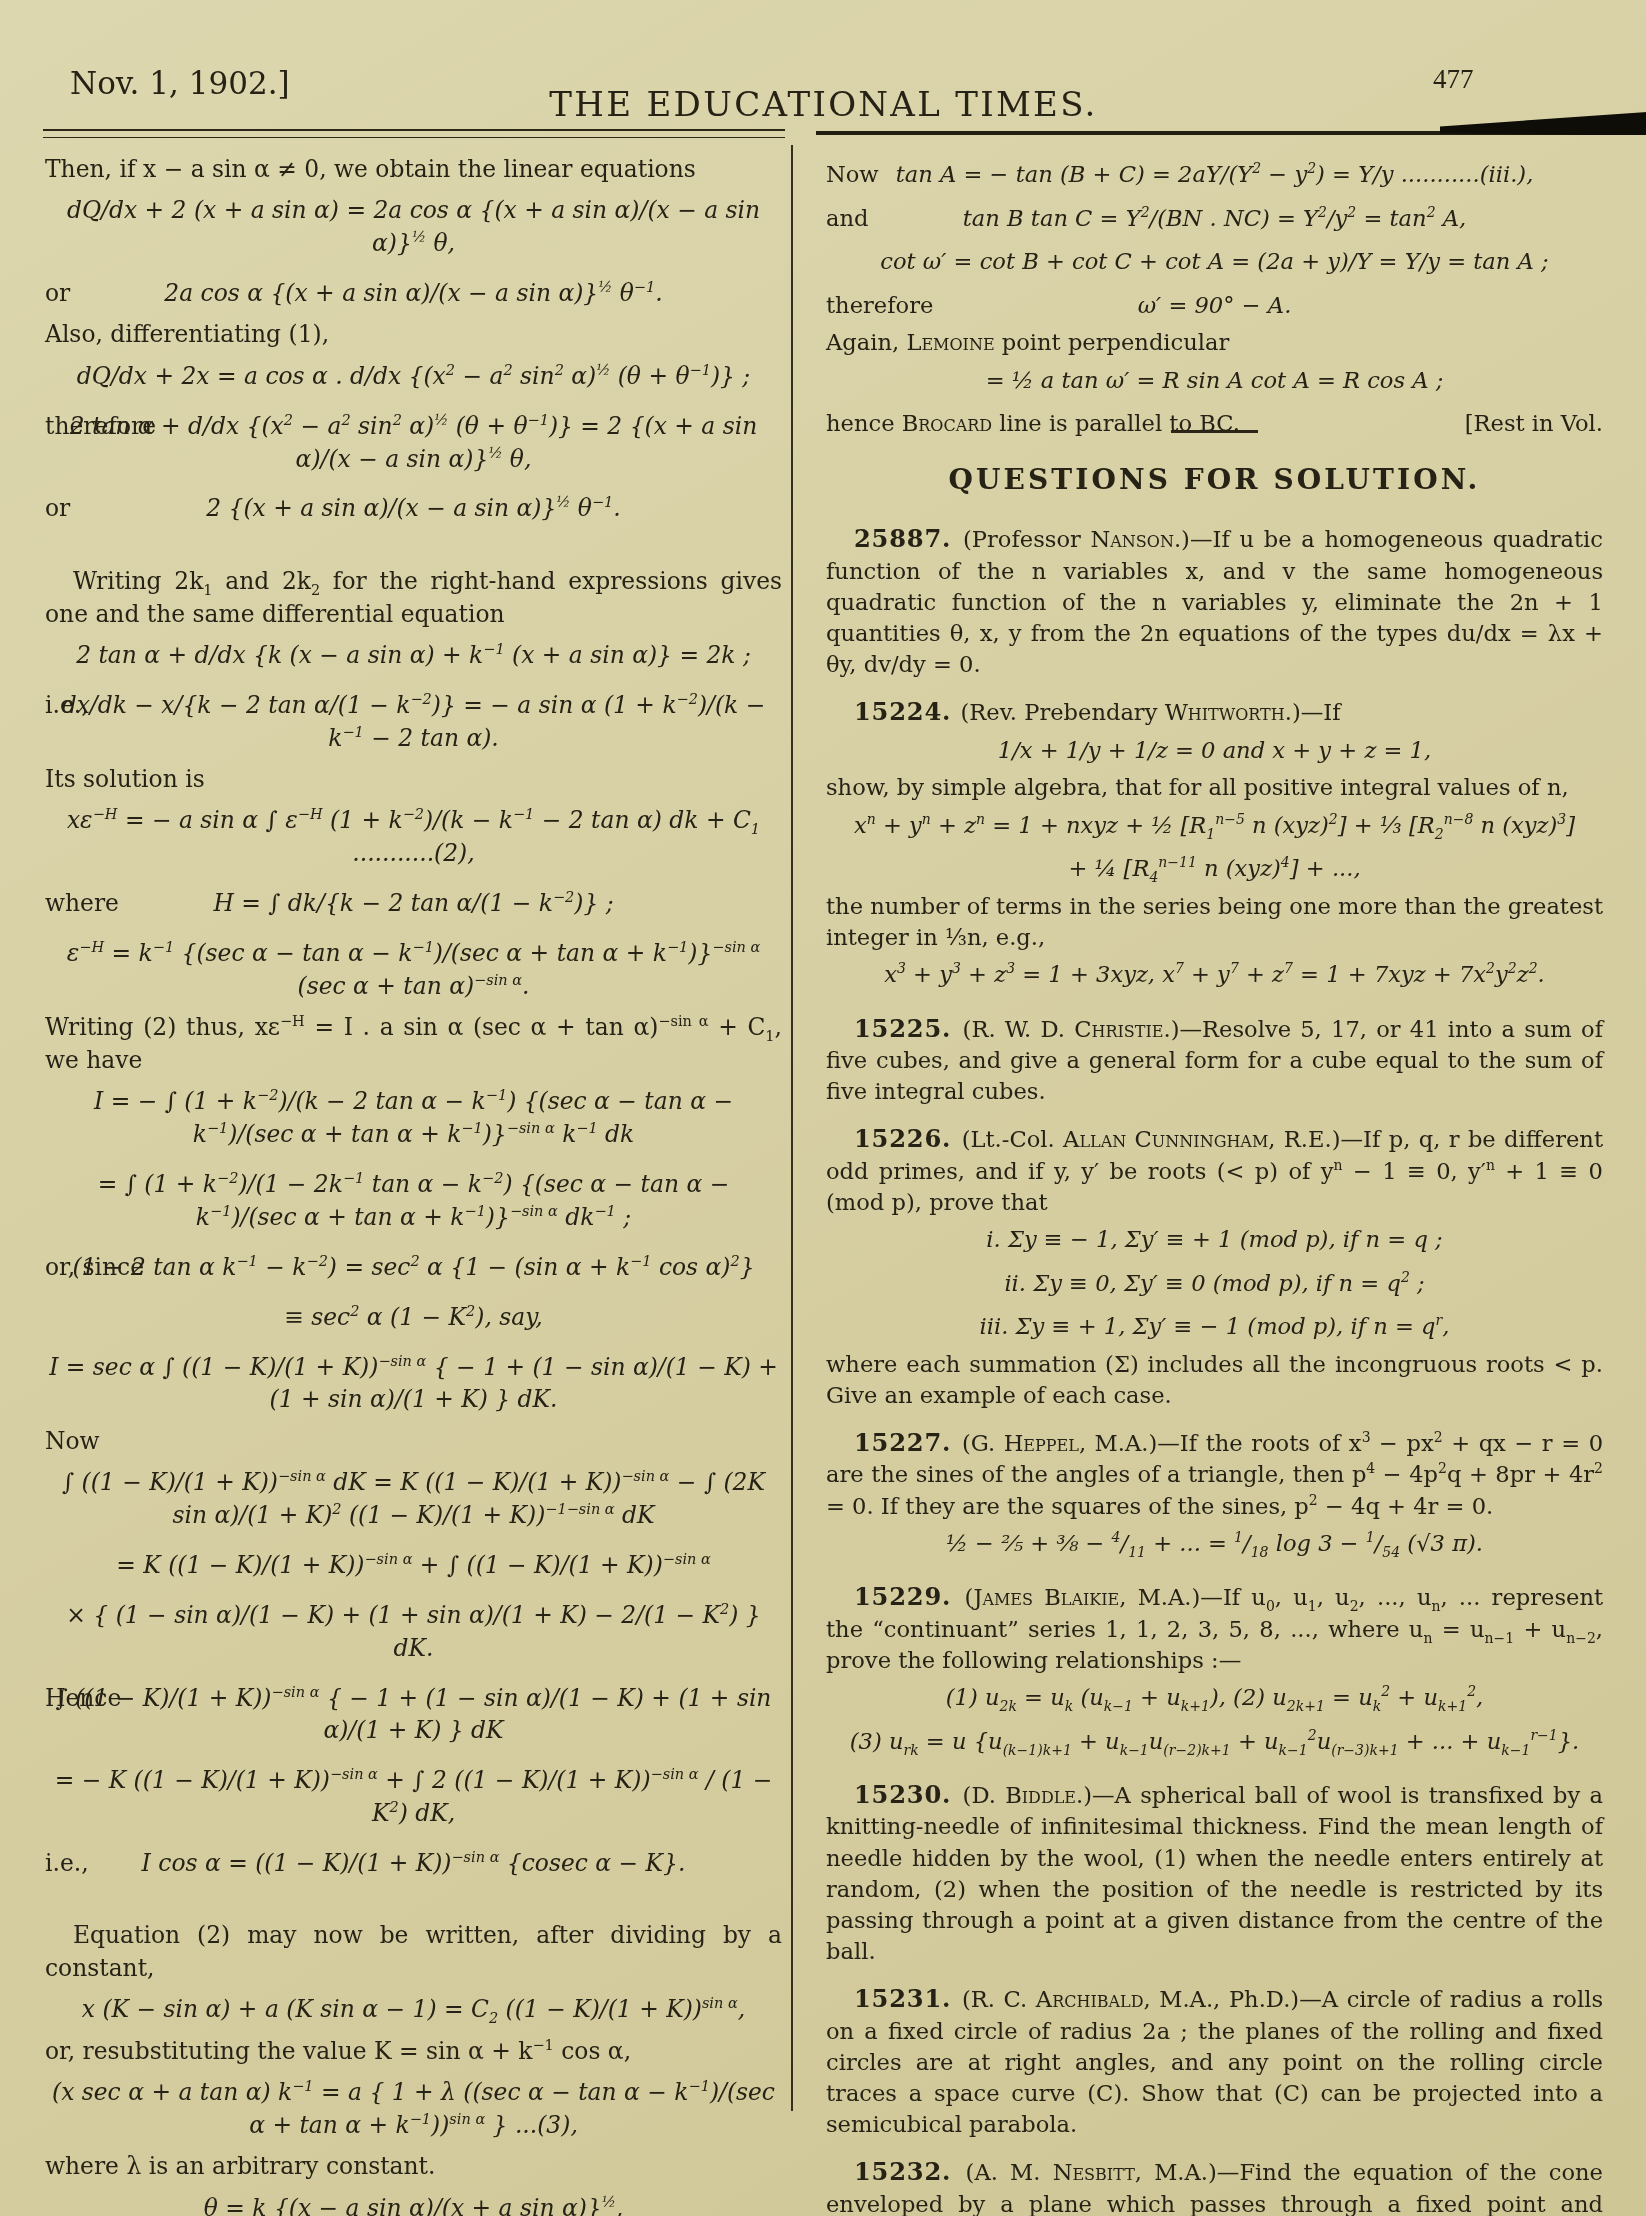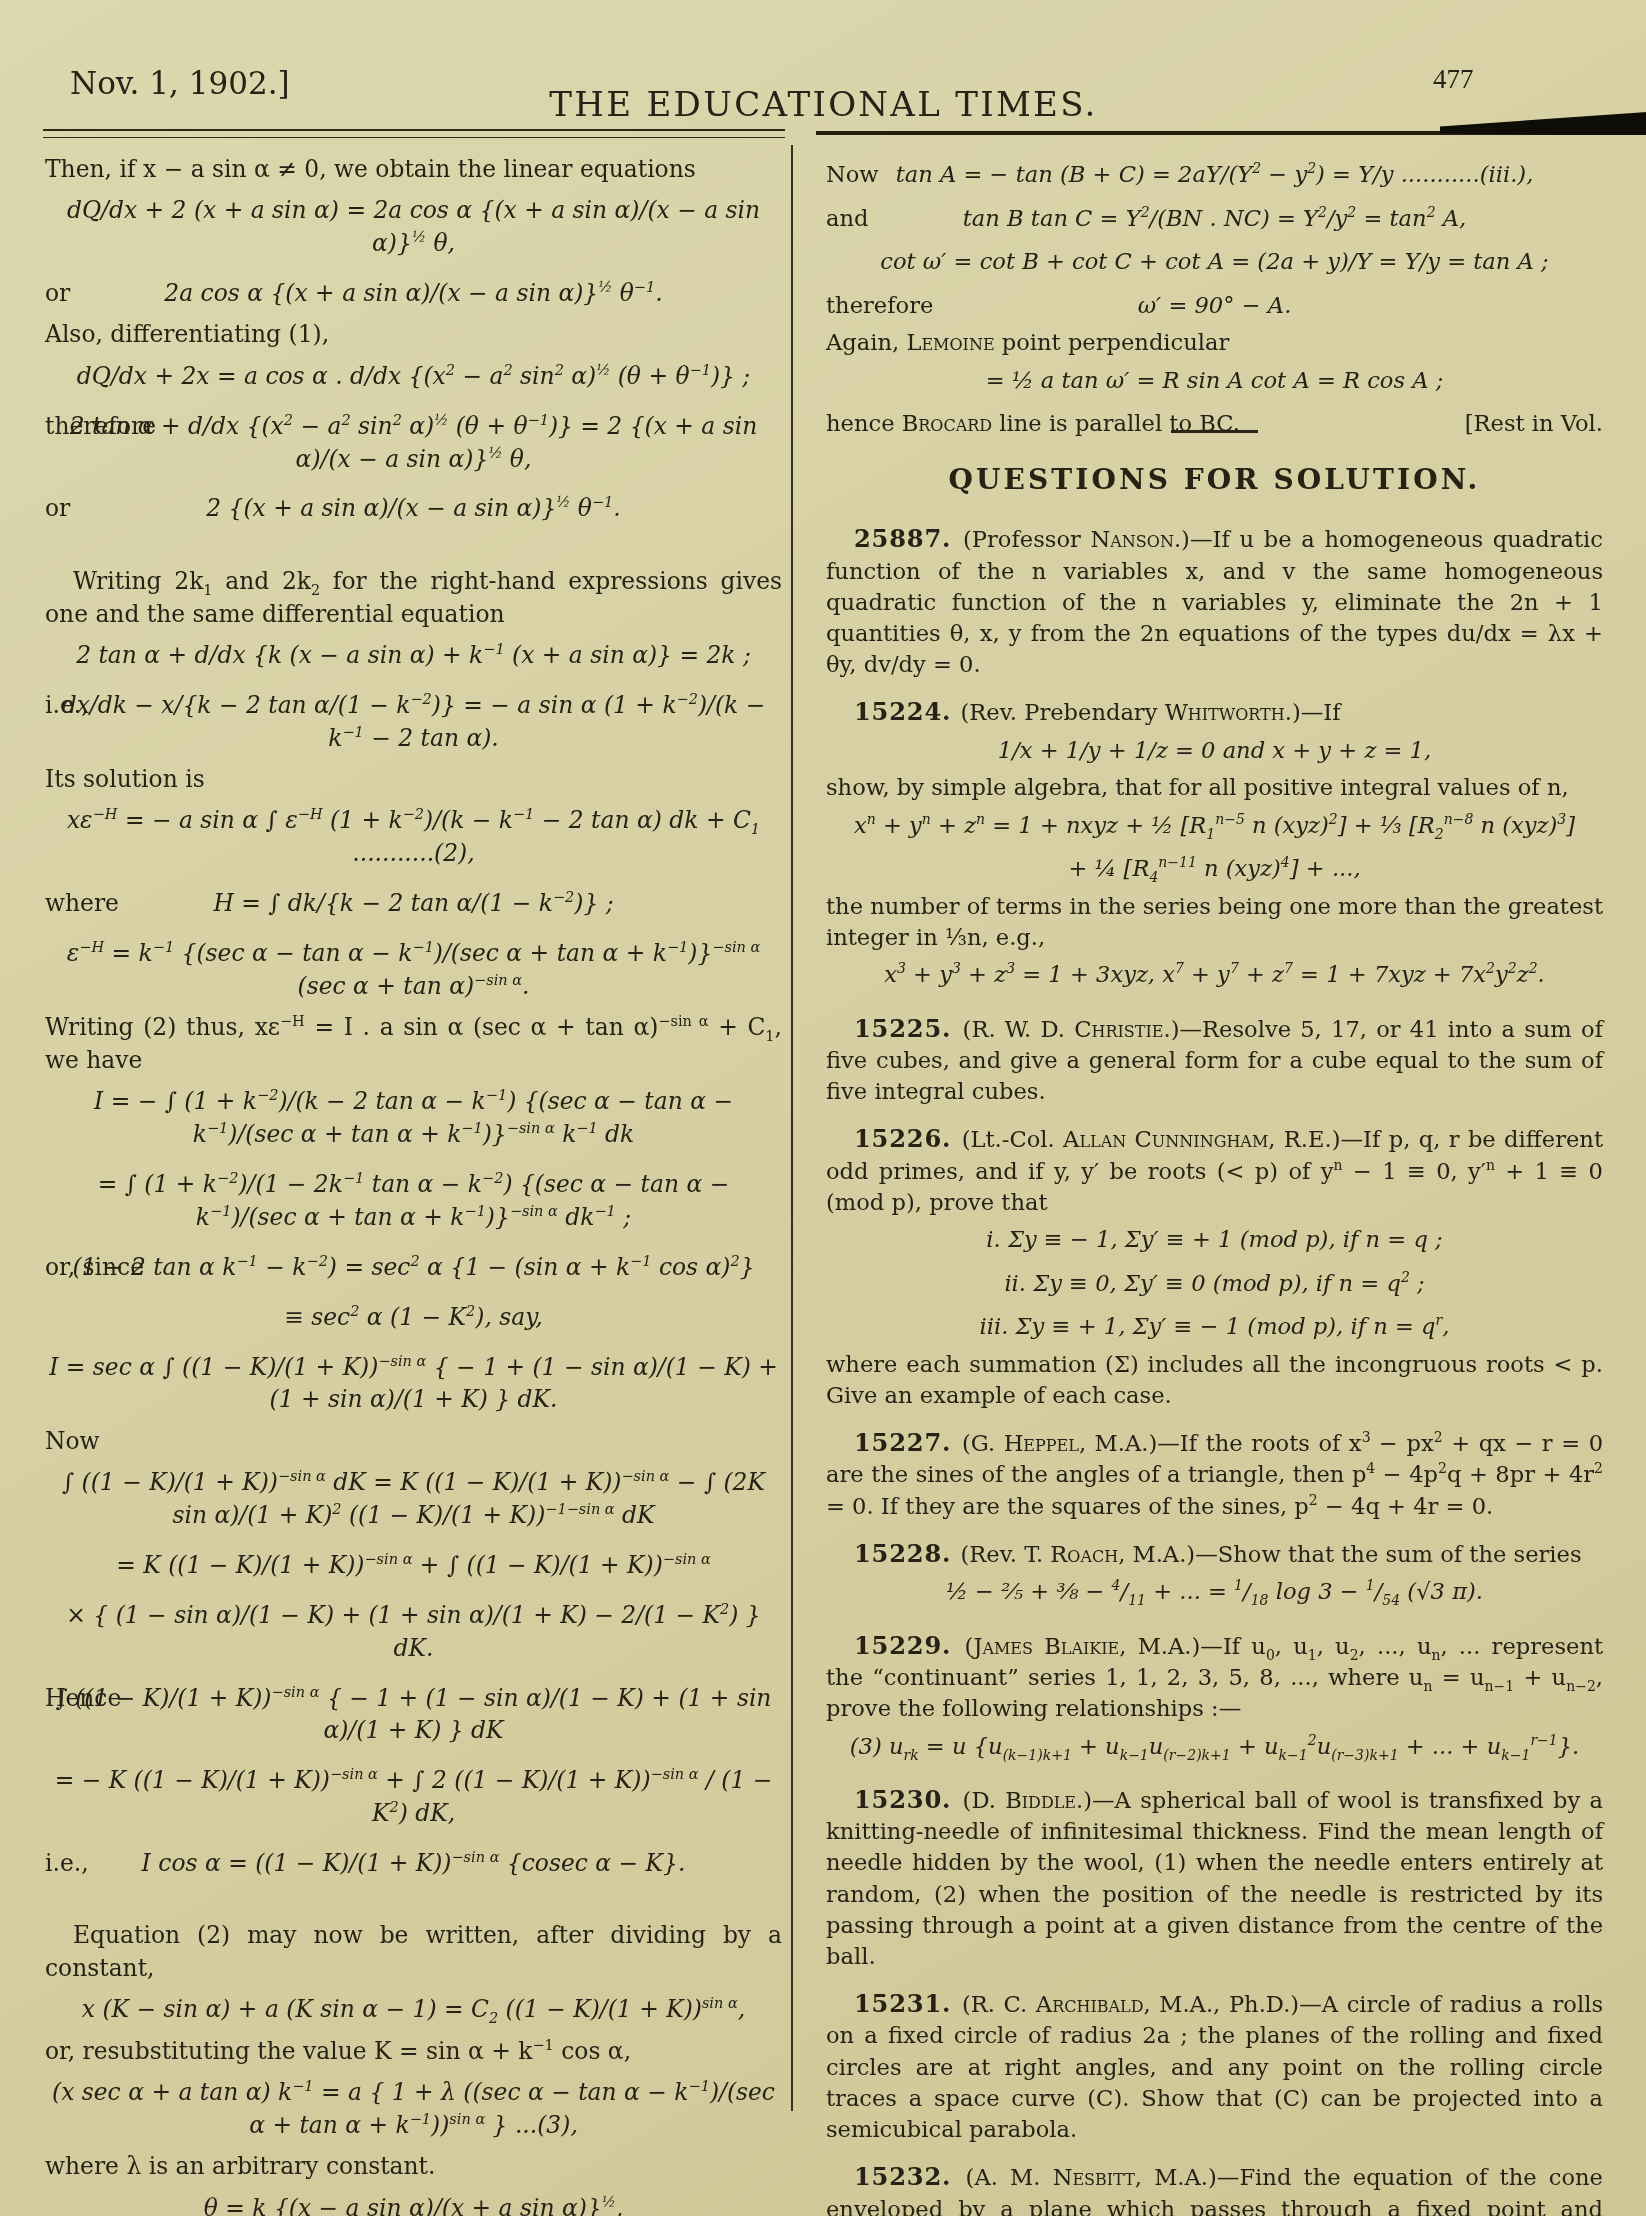--- a/index.html
+++ b/index.html
@@ -102,21 +102,21 @@
     <div class="eqrow"><span class="eqtext">+ ¼ [R<sub>4</sub><sup>n−11</sup> n (xyz)<sup>4</sup>] + ...,</span></div>
     <div class="para">the number of terms in the series being one more than the greatest integer in ⅓n, e.g.,</div>
     <div class="eqrow"><span class="eqtext">x<sup>3</sup> + y<sup>3</sup> + z<sup>3</sup> = 1 + 3xyz,   x<sup>7</sup> + y<sup>7</sup> + z<sup>7</sup> = 1 + 7xyz + 7x<sup>2</sup>y<sup>2</sup>z<sup>2</sup>.</span></div>
     <div class="para prob"><span class="pnum">15225.  </span>(R. W. D. <span class="sc">Christie</span>.)—Resolve 5, 17, or 41 into a sum of five cubes, and give a general form for a cube equal to the sum of five integral cubes.</div>
     <div class="para prob"><span class="pnum">15226.  </span>(Lt.-Col. <span class="sc">Allan Cunningham</span>, R.E.)—If p, q, r be different odd primes, and if y, y′ be roots (&lt; p) of  y<sup>n</sup> − 1 ≡ 0,  y′<sup>n</sup> + 1 ≡ 0 (mod p), prove that</div>
     <div class="eqrow"><span class="eqtext">i. Σy ≡ − 1,  Σy′ ≡ + 1  (mod p),   if n = q ;</span></div>
     <div class="eqrow"><span class="eqtext">ii. Σy ≡ 0,   Σy′ ≡ 0   (mod p),   if n = q<sup>2</sup> ;</span></div>
     <div class="eqrow"><span class="eqtext">iii. Σy ≡ + 1,  Σy′ ≡ − 1  (mod p),   if n = q<sup>r</sup>,</span></div>
     <div class="para">where each summation (Σ) includes all the incongruous roots &lt; p.   Give an example of each case.</div>
     <div class="para prob"><span class="pnum">15227.  </span>(G. <span class="sc">Heppel</span>, M.A.)—If the roots of  x<sup>3</sup> − px<sup>2</sup> + qx − r = 0  are the sines of the angles of a triangle, then p<sup>4</sup> − 4p<sup>2</sup>q + 8pr + 4r<sup>2</sup> = 0.   If they are the squares of the sines,  p<sup>2</sup> − 4q + 4r = 0.</div>
-    <div class="para prob"><span class="pnum">15228.  </span>(Rev. T. <span class="sc">Roach</span>, M.A.)—Show that the sum of the series</div>
     <div class="eqrow"><span class="eqtext">½ − ⅖ + ⅜ − <sup>4</sup>/<sub>11</sub> + ... = <sup>1</sup>/<sub>18</sub> log 3 − <sup>1</sup>/<sub>54</sub> (√3 π).</span></div>
     <div class="para prob"><span class="pnum">15229.  </span>(<span class="sc">James Blaikie</span>, M.A.)—If  u<sub>0</sub>, u<sub>1</sub>, u<sub>2</sub>, ..., u<sub>n</sub>, ...  represent the “continuant” series 1, 1, 2, 3, 5, 8, ..., where  u<sub>n</sub> = u<sub>n−1</sub> + u<sub>n−2</sub>, prove the following relationships :—</div>
+    <div class="eqrow"><span class="eqtext">(1) u<sub>2k</sub> = u<sub>k</sub> (u<sub>k−1</sub> + u<sub>k+1</sub>),     (2) u<sub>2k+1</sub> = u<sub>k</sub><sup>2</sup> + u<sub>k+1</sub><sup>2</sup>,</span></div>
     <div class="eqrow"><span class="eqtext">(3) u<sub>rk</sub> = u {u<sub>(k−1)k+1</sub> + u<sub>k−1</sub>u<sub>(r−2)k+1</sub> + u<sub>k−1</sub><sup>2</sup>u<sub>(r−3)k+1</sub> + ... + u<sub>k−1</sub><sup>r−1</sup>}.</span></div>
     <div class="para prob"><span class="pnum">15230.  </span>(D. <span class="sc">Biddle</span>.)—A spherical ball of wool is transfixed by a knitting-needle of infinitesimal thickness.   Find the mean length of needle hidden by the wool, (1) when the needle enters entirely at random, (2) when the position of the needle is restricted by its passing through a point at a given distance from the centre of the ball.</div>
     <div class="para prob"><span class="pnum">15231.  </span>(R. C. <span class="sc">Archibald</span>, M.A., Ph.D.)—A circle of radius a rolls on a fixed circle of radius 2a ; the planes of the rolling and fixed circles are at right angles, and any point on the rolling circle traces a space curve (C).   Show that (C) can be projected into a semicubical parabola.</div>
     <div class="para prob"><span class="pnum">15232.  </span>(A. M. <span class="sc">Nesbitt</span>, M.A.)—Find the equation of the cone enveloped by a plane which passes through a fixed point and makes a section of given eccentricity with the cone</div>
   </div>
 
 
 </body></html>

